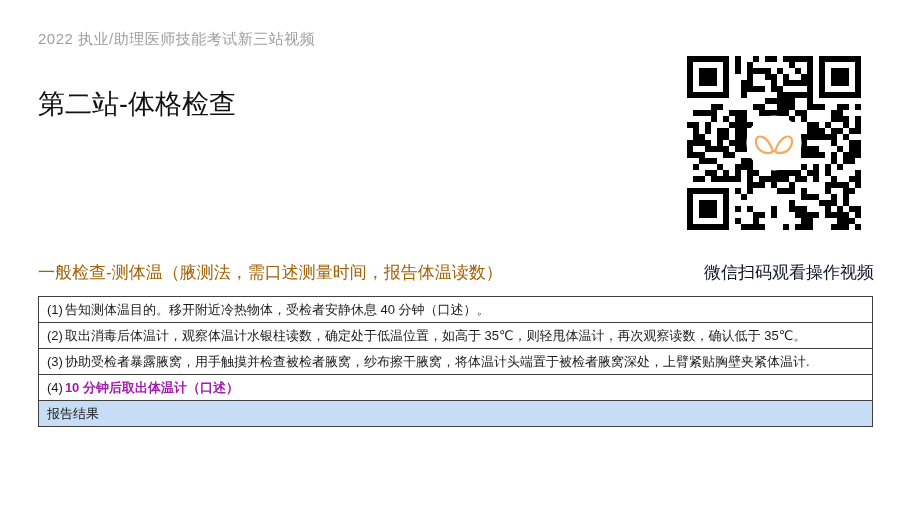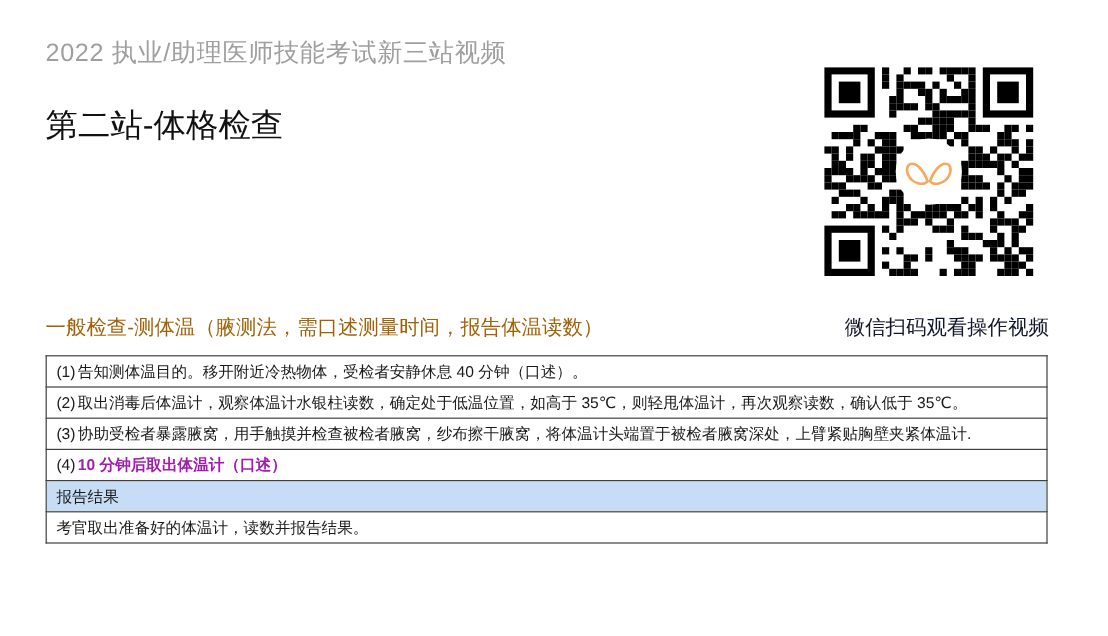--- a/index.html
+++ b/index.html
@@ -1,21 +1,21 @@
 <!DOCTYPE html>
 <html><head>
 <meta charset="utf-8">
 <style>
   html,body{margin:0;padding:0;}
   body{
     width:923px;height:530px;background:#ffffff;position:relative;
     font-family:"Liberation Sans","DejaVu Sans",sans-serif;color:#1a1a1a;overflow:hidden;
   }
   .course-header{
-    position:absolute;left:38px;top:30px;font-size:21px;color:#9f9f9f;letter-spacing:.5px;
+    position:absolute;left:38px;top:30px;font-size:15px;color:#9f9f9f;letter-spacing:.5px;
   }
   .page-title{
     position:absolute;left:38px;top:86px;margin:0;font-size:27px;font-weight:500;color:#111;
   }
   .qr-wrap{
     position:absolute;left:686px;top:56px;width:176px;height:174px;
   }
   .qr-wrap svg{width:100%;height:100%;display:block;}
   .sub-row{
     position:absolute;left:38px;top:261px;width:836px;
@@ -371,19 +371,16 @@
       </tr>
       <tr>
         <td><span class="pfx">(3)</span><span>协助受检者暴露腋窝，用手触摸并检查被检者腋窝，纱布擦干腋窝，将体温计头端置于被检者腋窝深处，上臂紧贴胸壁夹紧体温计.</span></td>
       </tr>
       <tr>
         <td><span class="pfx">(4)</span><span class="hl">10 分钟后取出体温计（口述）</span></td>
       </tr>
       <tr class="hdr">
         <td>报告结果</td>
       </tr>
-      <tr>
-        <td><span>考官取出准备好的体温计，读数并报告结果。</span></td>
-      </tr>
     </tbody>
   </table>
 
 </div>
 
 </body></html>

